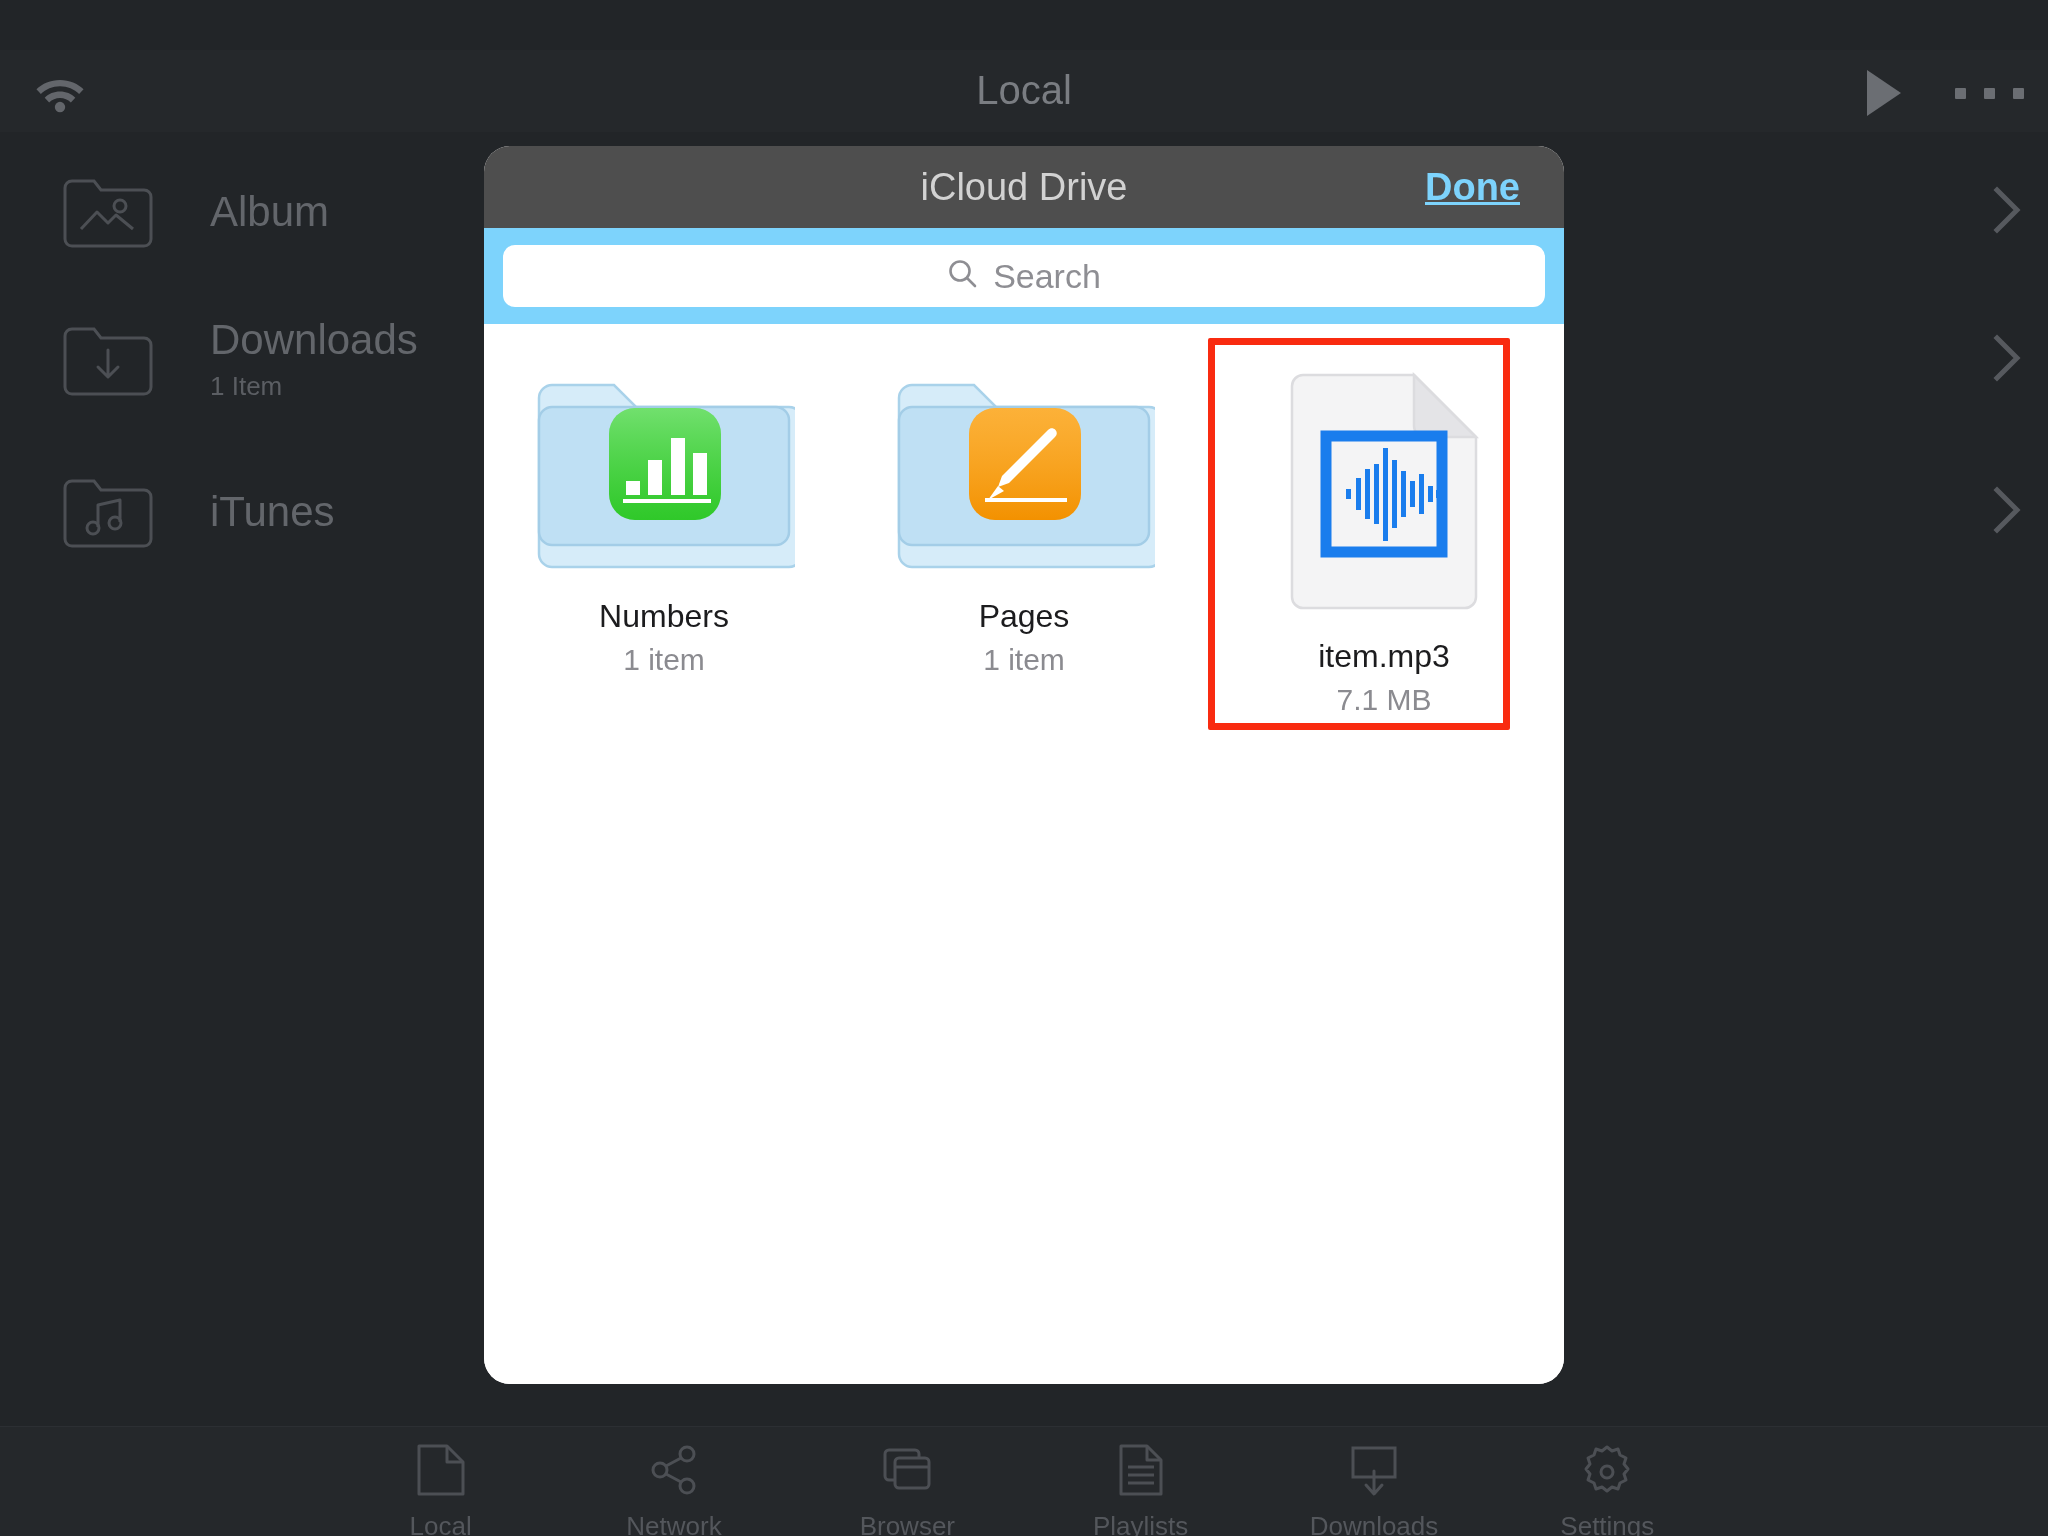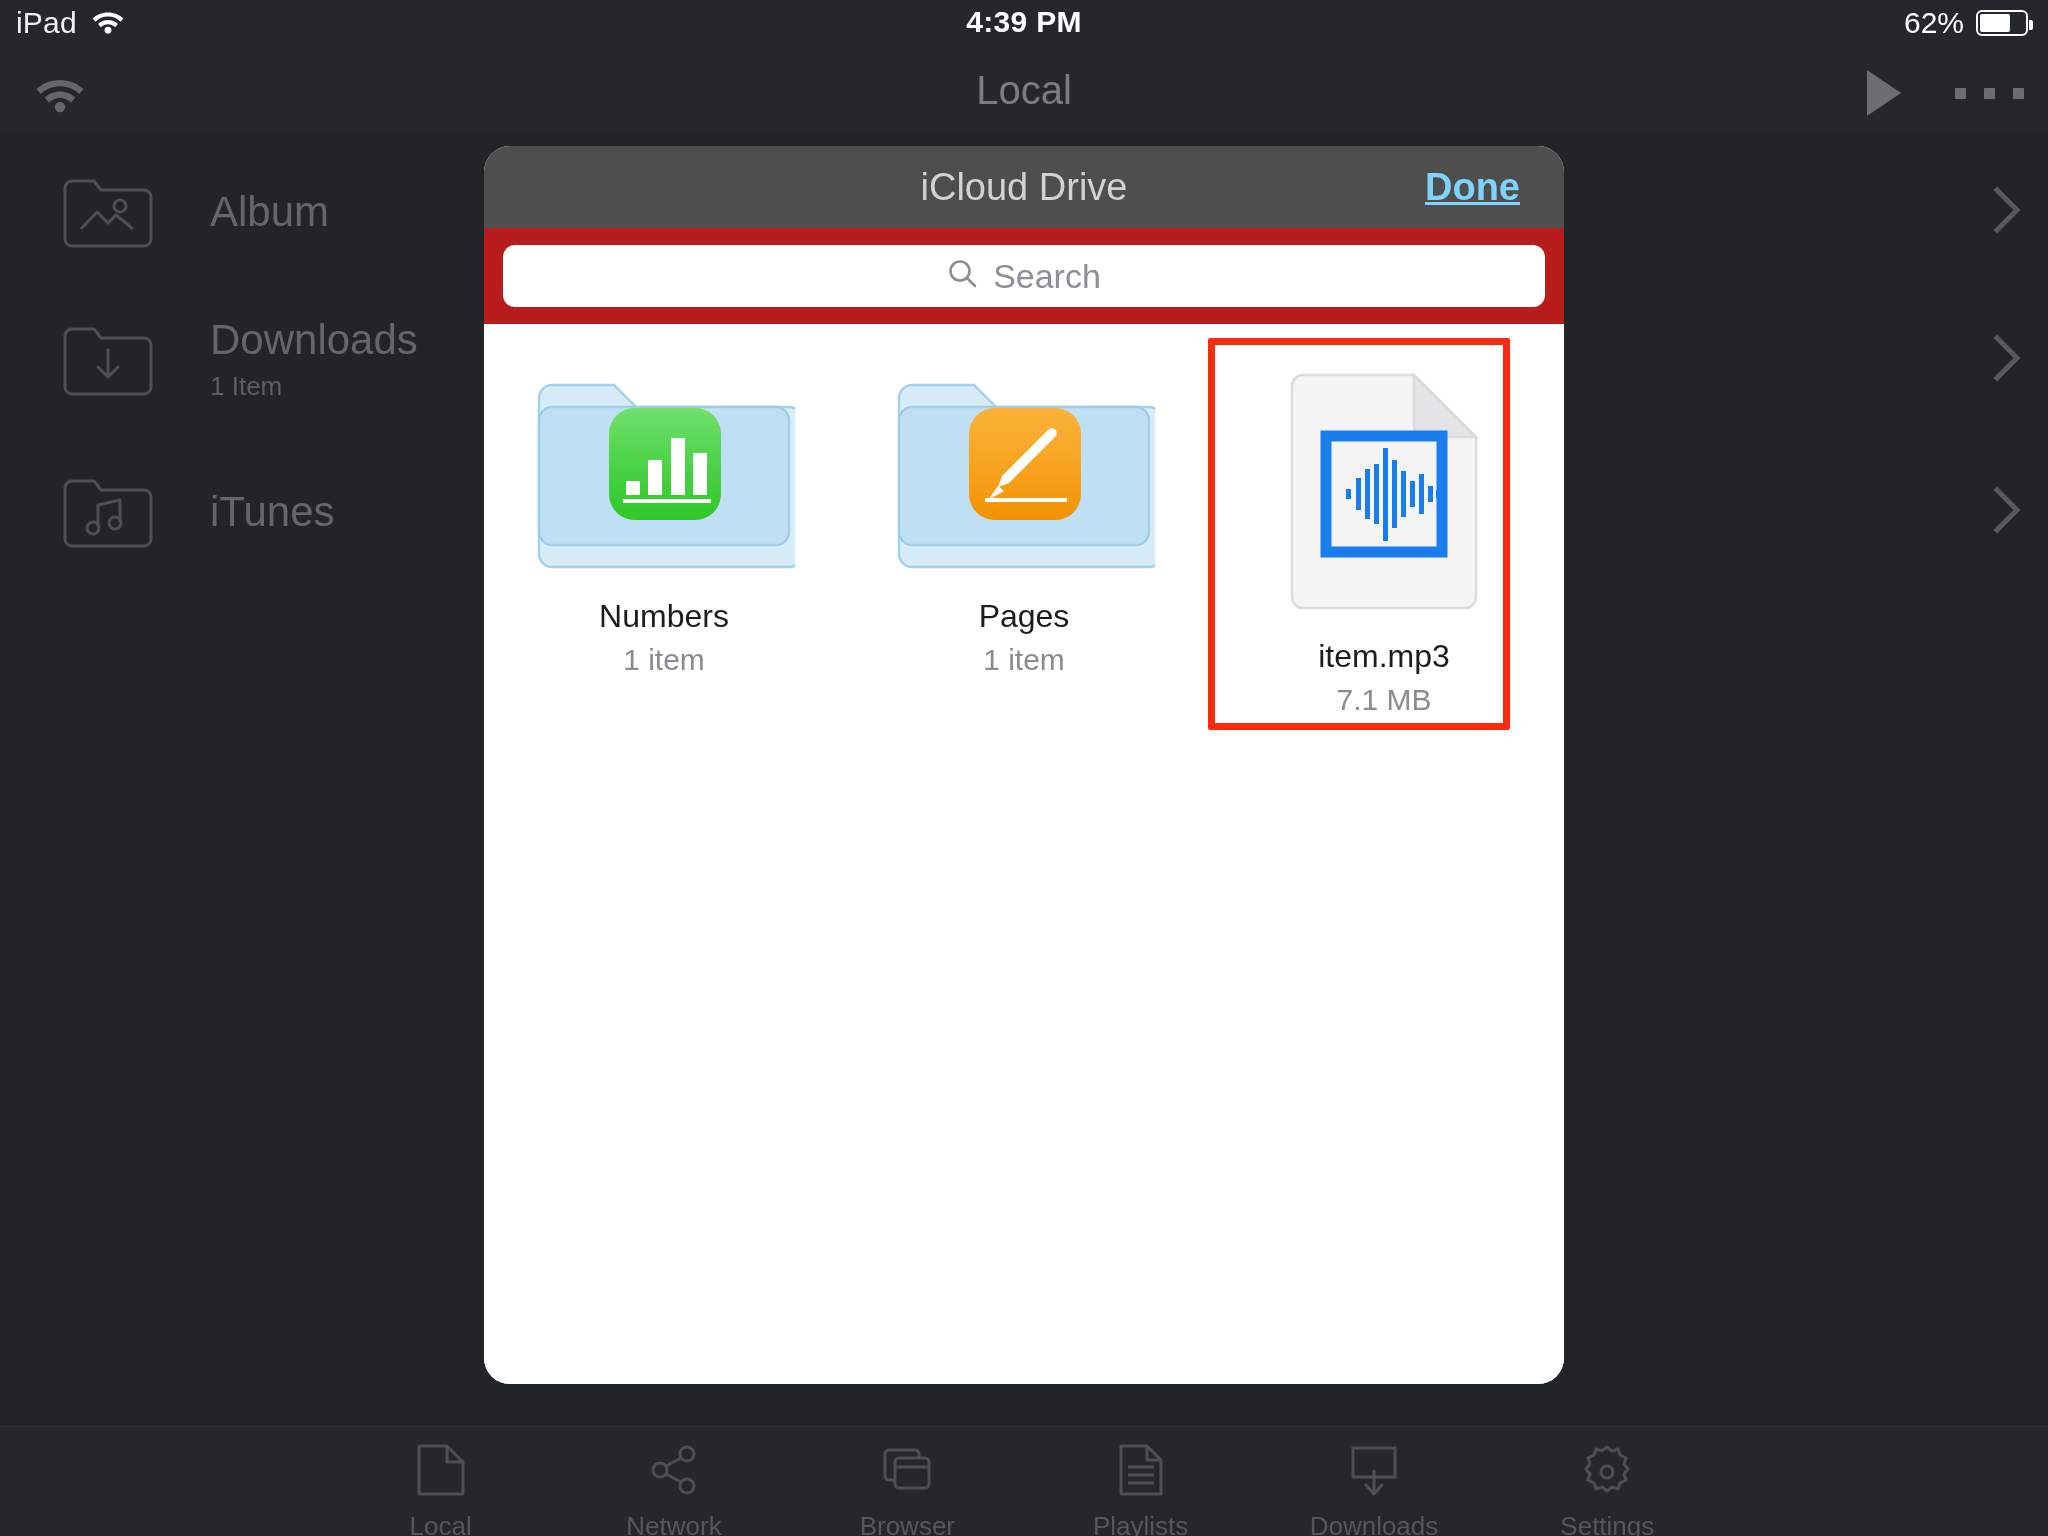--- a/index.html
+++ b/index.html
@@ -80,21 +80,21 @@
   }
   .modal-title {
     position: absolute; left: 0; right: 0; top: 20px; text-align: center;
     color: #d2d2d2; font-size: 38px; font-weight: 500;
   }
   .modal-done {
     position: absolute; right: 44px; top: 20px;
     color: #7dd3fc; font-size: 38px; font-weight: 700; text-decoration: underline;
   }
   .modal-searchbar {
-    position: relative; height: 96px; background: #b91c1c;
+    position: relative; height: 96px; background: #7dd3fc;
     display: flex; align-items: center; justify-content: center;
   }
   .search-field {
     width: 1042px; height: 62px; background: #ffffff; border-radius: 12px;
     display: flex; align-items: center; justify-content: center; gap: 14px;
   }
   .search-ph { color: #8e8e93; font-size: 34px; }
   .modal-body { position: relative; background: #ffffff; height: 1060px; }
 
   .grid {
@@ -124,39 +124,20 @@
     padding-top: 14px; gap: 8px;
   }
   .tab-label { color: #54575c; font-size: 26px; }
   .tabbar-inner { display: flex; width: 1400px; margin: 0 auto; }
 </style>
 </head>
 <body>
 
 <div id="root">
 
-  <div class="statusbar">
-    <div class="sb-left">
-      <span class="sb-ipad">iPad</span>
-      <span>
-        <svg width="34" height="26" viewBox="0 0 34 26">
-          <path d="M17 4.5c6.1 0 11.6 2.3 15.4 6.1l-2.9 3.1C26.3 10.5 21.9 8.6 17 8.6S7.7 10.5 4.5 13.7L1.6 10.6C5.4 6.8 10.9 4.5 17 4.5z" fill="#ffffff"></path>
-          <path d="M17 12.1c3.9 0 7.4 1.5 10 4l-2.9 3.1c-1.9-1.8-4.4-2.9-7.1-2.9s-5.2 1.1-7.1 2.9L7 16.1c2.6-2.5 6.1-4 10-4z" fill="#ffffff"></path>
-          <circle cx="17" cy="22.2" r="3.4" fill="#ffffff"></circle>
-        </svg>
-      </span>
-    </div>
-    <div class="sb-time">4:39 PM</div>
-    <div class="sb-right">
-      <span class="sb-batt-text">62%</span>
-      <span class="batt">
-          <i class="batt-fill" style="width: 62%;"></i>
-        </span>
-    </div>
-  </div>
 
   <div class="navbar">
     <span class="nav-wifi">
       <svg width="52" height="42" viewBox="0 0 34 26">
         <path d="M17 4.5c6.1 0 11.6 2.3 15.4 6.1l-2.9 3.1C26.3 10.5 21.9 8.6 17 8.6S7.7 10.5 4.5 13.7L1.6 10.6C5.4 6.8 10.9 4.5 17 4.5z" fill="#63666b"></path>
         <path d="M17 12.1c3.9 0 7.4 1.5 10 4l-2.9 3.1c-1.9-1.8-4.4-2.9-7.1-2.9s-5.2 1.1-7.1 2.9L7 16.1c2.6-2.5 6.1-4 10-4z" fill="#63666b"></path>
         <circle cx="17" cy="22.2" r="3.4" fill="#63666b"></circle>
       </svg>
     </span>
     <div class="nav-title">Local</div>

